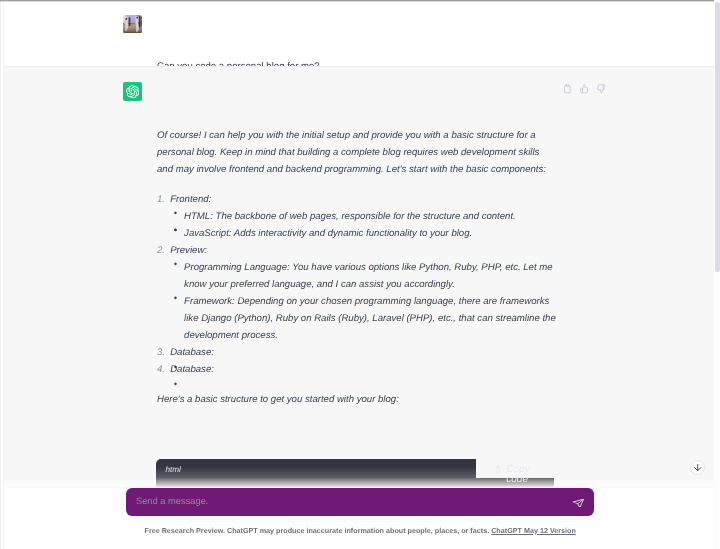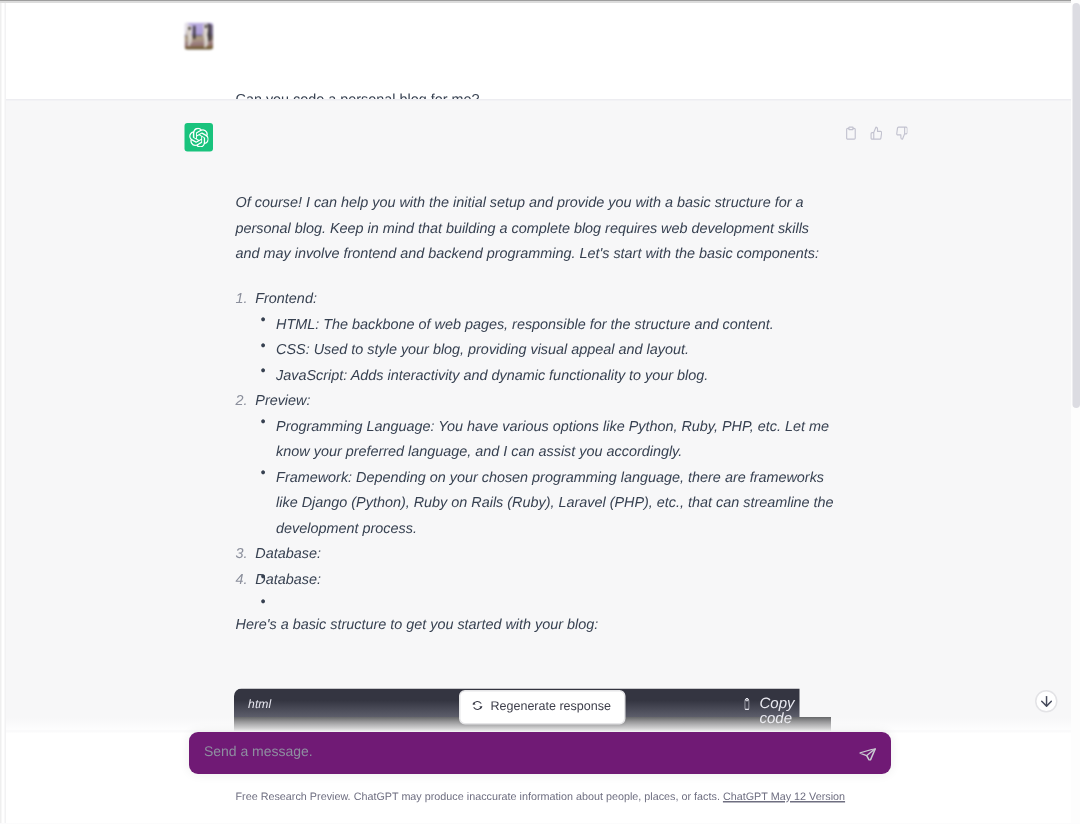--- a/index.html
+++ b/index.html
@@ -38,21 +38,21 @@
   .li-b > .dot{position:absolute;left:3.5px;top:-2.6px;font-size:9.5px;line-height:17.07px;}
   .li-b.narrow{width:356px;}
 
   .actions{position:absolute;left:559px;top:17.4px;display:flex;gap:8.2px;}
   .actions > span{display:block;width:8.6px;height:9.6px;color:#c2c2cf;}
   .actions svg{display:block;}
 
   
   .code{position:absolute;left:151.8px;top:392.0px;width:398px;height:28.4px;
         border-radius:5px 5px 0 0;overflow:hidden;}
-  .code-hdr{position:absolute;left:0;top:0;width:377px;height:19.0px;
+  .code-hdr{position:absolute;left:0;top:0;width:320px;height:19.0px;
             background:linear-gradient(#343541 0%,#343541 42%,#5d5e6b 100%);
             color:#e6e6ef;font-size:8.1px;}
   .code-body{position:absolute;left:0;top:19.0px;width:398px;height:9.4px;
              background:linear-gradient(#666769 0%,#6b6b6e 35%,#6b6b6e 82%,#8a8a8d 100%);}
   .code-lang{position:absolute;left:9.6px;top:6.3px;letter-spacing:.05px;line-height:10px;}
   .copy-btn{position:absolute;left:340.2px;top:5.6px;display:flex;align-items:flex-start;gap:6.4px;color:#e9e9f0;font-size:10px;}
   .copy-btn .clab{line-height:10px;}
 
   
   .belowfade{position:absolute;left:4px;top:485.6px;width:710px;height:63.4px;
@@ -72,21 +72,21 @@
             background:#701a75;border-radius:6px;box-shadow:0 0 7px rgba(0,0,0,.08);}
   .ph{position:absolute;left:10.2px;top:8.0px;color:#8e8ea0;font-size:9.35px;letter-spacing:-0.02px;}
   .send{position:absolute;left:447.2px;top:6.5px;width:10.6px;height:8.6px;color:#c9c9d1;}
 
   
   .s2b{position:absolute;left:689.6px;top:459.8px;width:15.6px;height:15.6px;border-radius:50%;
        background:#fff;border:0.7px solid #e3e3e6;box-sizing:border-box;display:flex;align-items:center;justify-content:center;}
 
   
   .footer{position:absolute;left:5.2px;top:525.5px;width:710px;text-align:center;
-          font-size:7.18px;color:#6e6e80;line-height:10px;letter-spacing:0.01px;}
+          font-size:7.18px;color:#6e6e80;line-height:10px;letter-spacing:0.01px;font-weight:bold;}
   .footer a{color:#6e6e80;text-decoration:underline;}
 
   
   .sb-track{position:absolute;left:714px;top:0;width:6px;height:549px;background:#fdfdfd;}
   .sb-thumb{position:absolute;left:714.9px;top:2px;width:5.1px;height:270.3px;border-radius:3px;background:#dcdce2;}
 </style>
 </head>
 <body>
 
 <div class="app">
@@ -148,21 +148,21 @@
 
     <div class="msg-col bot-col">
       <p class="para">Of course! I can help you with the initial setup and provide you with a basic structure for a personal blog. Keep in mind that building a complete blog requires web development skills and may involve frontend and backend programming. Let's start with the basic components:</p>
       <div class="gap"></div>
       <ol class="ol">
         <li class="li-num">
           <span class="num">1.</span>
           <span>Frontend:</span>
           <ul class="ul">
             <li class="li-b"><span class="dot">•</span><span>HTML: The backbone of web pages, responsible for the structure and content.</span></li>
-            <li class="li-b"><span class="dot">•</span><span>CSS: Used to style your blog, providing visual appeal and layout.</span></li>
+            <li class="li-b"><span class="dot">•</span></li>
             <li class="li-b"><span class="dot">•</span><span>JavaScript: Adds interactivity and dynamic functionality to your blog.</span></li>
           </ul>
         </li>
         <li class="li-num">
           <span class="num">2.</span>
           <span>Preview:</span>
           <ul class="ul">
             <li class="li-b"><span class="dot">•</span><span>Programming Language: You have various options like Python, Ruby, PHP, etc. Let me know your preferred language, and I can assist you accordingly.</span></li>
             <li class="li-b"><span class="dot">•</span><span>Framework: Depending on your chosen programming language, there are frameworks like Django (Python), Ruby on Rails (Ruby), Laravel (PHP), etc., that can streamline the development process.</span></li>
           </ul>
@@ -216,29 +216,20 @@
             </svg>
           <span class="clab">Copy code</span>
         </span>
       </div>
     </div>
   </div>
 
   <div class="softfade"></div>
   <div class="belowfade"></div>
 
-  <div class="regen">
-    <svg class="ricon" viewBox="0 0 24 24" width="8.6" height="8.6" fill="none" stroke="currentColor" stroke-width="1.9" stroke-linecap="round" stroke-linejoin="round">
-        <path d="M4.5 9.6A8.1 8.1 0 0 1 18.5 7.9"></path>
-        <path d="M19.5 14.4A8.1 8.1 0 0 1 5.5 16.1"></path>
-        <polygon points="5.9,4.9 2.5,10.0 8.3,10.5" fill="currentColor" stroke="none"></polygon>
-        <polygon points="18.1,19.1 21.5,14.0 15.7,13.5" fill="currentColor" stroke="none"></polygon>
-      </svg>
-    <span class="rlabel">Regenerate response</span>
-  </div>
 
   <div class="composer">
     <span class="ph">Send a message.</span>
     <span class="send">
       <svg viewBox="2 2 20 20" width="10.6" height="8.6" preserveAspectRatio="none" fill="none" stroke="currentColor" stroke-width="2" stroke-linecap="round" stroke-linejoin="round">
           <line x1="22" y1="2" x2="11" y2="13"></line>
           <polygon points="22 2 15 22 11 13 2 9 22 2"></polygon>
         </svg>
     </span>
   </div>

